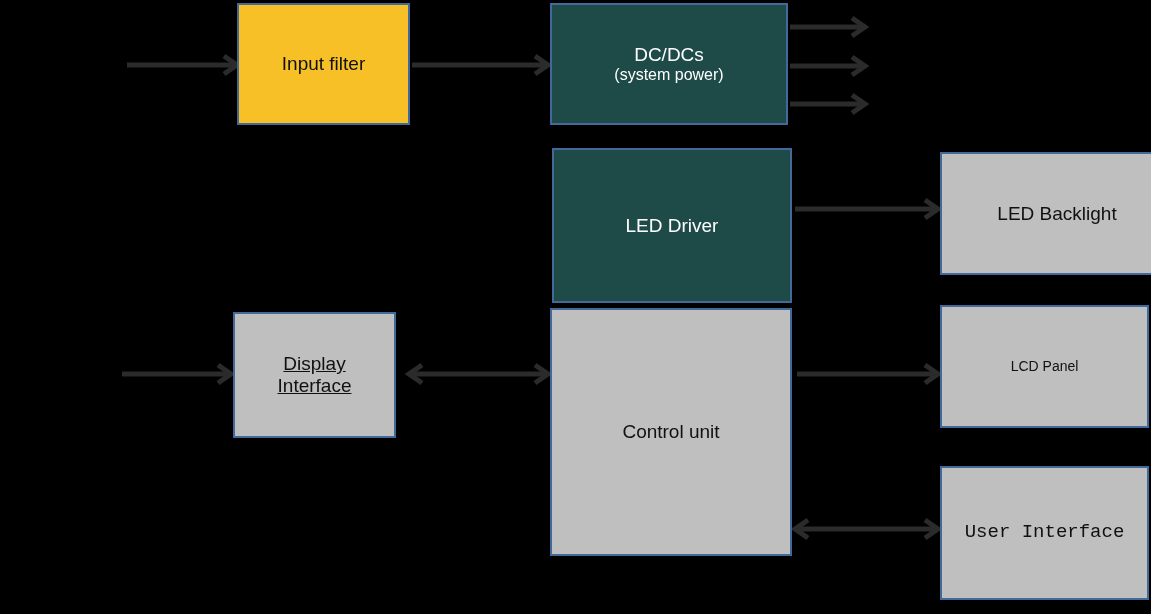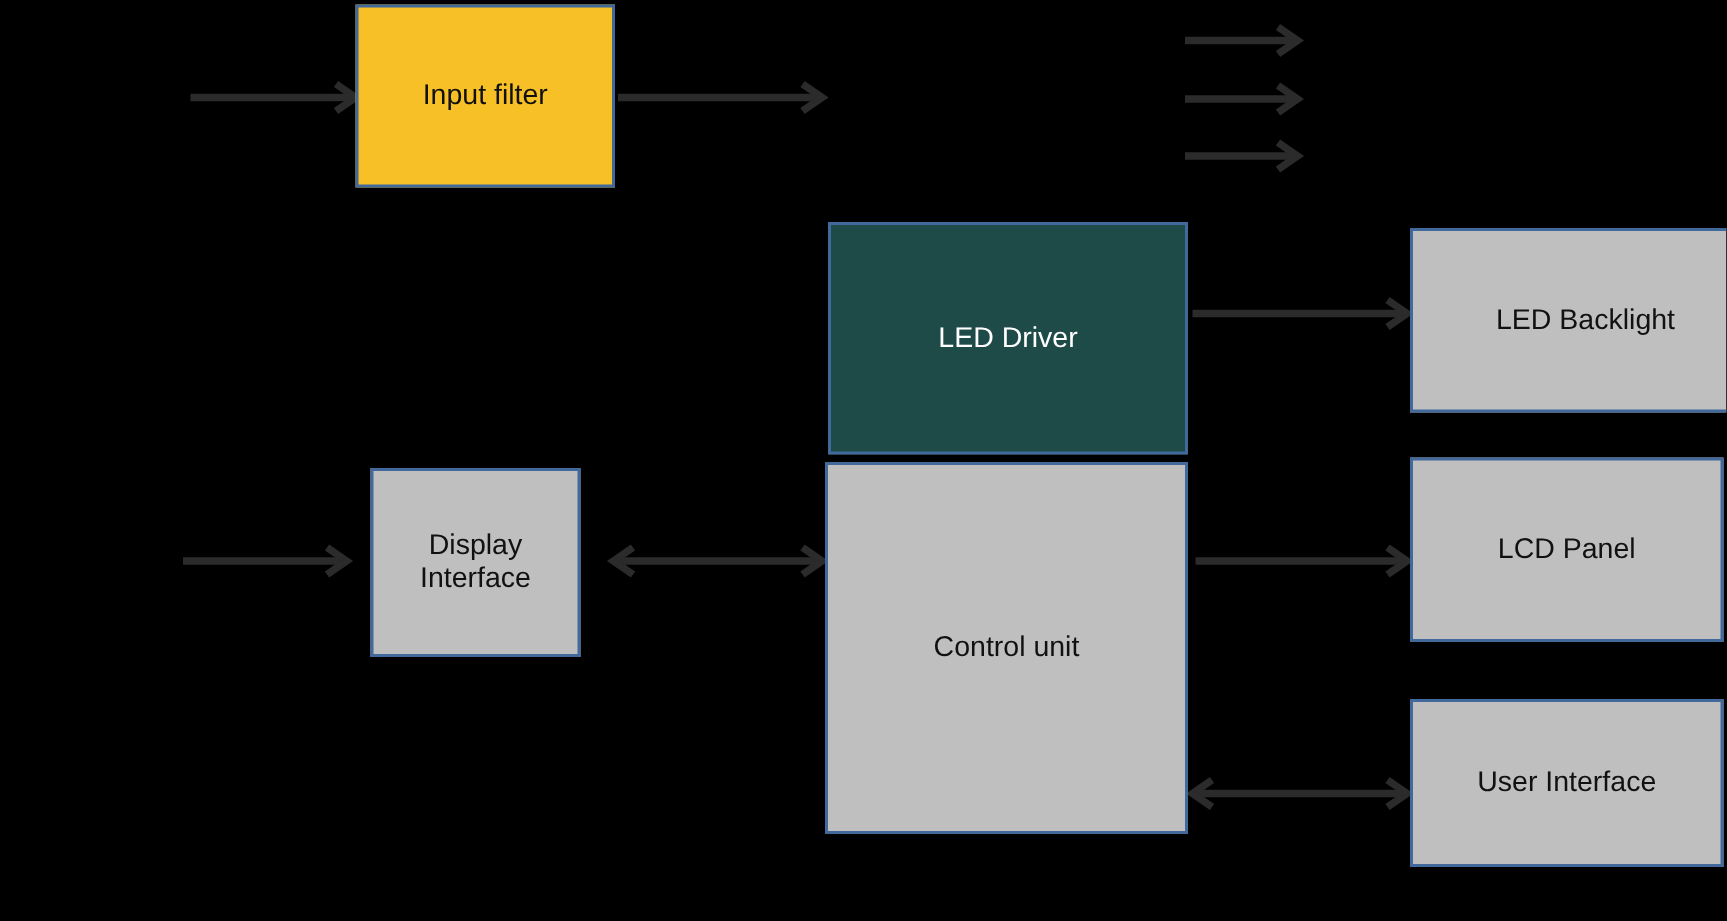--- a/index.html
+++ b/index.html
@@ -112,32 +112,36 @@
     <div class="connector" style="left: 781px; top: 515px; width: 171px; height: 28px;">
       <svg width="171" height="28" viewBox="0 0 171 28">
         <line x1="14" y1="14" x2="157" y2="14" stroke="#2b2b2b" stroke-width="5"></line>
         <polyline points="144,5 157,14 144,23" fill="none" stroke="#2b2b2b" stroke-width="5" stroke-linecap="butt" stroke-linejoin="miter"></polyline>
         <polyline points="27,5 14,14 27,23" fill="none" stroke="#2b2b2b" stroke-width="5" stroke-linecap="butt" stroke-linejoin="miter"></polyline>
       </svg>
     </div>
     <div class="block fill-yellow text-dark" style="left: 237px; top: 3px; width: 173px; height: 122px; border-color: rgb(65, 105, 156); justify-content: center;">
       <span class="block-label" style="font-size: 19px;">Input filter</span>
     </div>
+    <div class="block fill-teal text-light" style="left: 550px; top: 3px; width: 238px; height: 122px; border-color: rgb(65, 105, 156);">
+      <span class="block-label" style="font-size: 19px;">DC/DCs</span>
+      <span class="block-sublabel" style="font-size: 16px;">(system power)</span>
+    </div>
     <div class="block fill-teal text-light" style="left: 552px; top: 148px; width: 240px; height: 155px; border-color: rgb(65, 105, 156);">
       <span class="block-label" style="font-size: 19px;">LED Driver</span>
     </div>
     <div class="block fill-grey text-dark" style="left: 940px; top: 152px; width: 234px; height: 123px; border-color: rgb(65, 105, 156);">
       <span class="block-label" style="font-size: 19px;">LED Backlight</span>
     </div>
-    <div class="block fill-grey text-dark" style="left: 247px; top: 312px; width: 140px; height: 126px; border-color: rgb(65, 105, 156);">
+    <div class="block fill-grey text-dark" style="left: 233px; top: 312px; width: 163px; height: 126px; border-color: rgb(65, 105, 156); text-decoration: underline;">
       <span class="block-label" style="font-size: 19px;">Display
 Interface</span>
     </div>
     <div class="block fill-grey text-dark" style="left: 550px; top: 308px; width: 242px; height: 248px; border-color: rgb(65, 105, 156);">
       <span class="block-label" style="font-size: 19px;">Control unit</span>
     </div>
     <div class="block fill-grey text-dark" style="left: 940px; top: 305px; width: 209px; height: 123px; border-color: rgb(65, 105, 156);">
-      <span class="block-label" style="font-size: 19px;">LCD Panel</span>
+      <span class="block-label" style="font-size: 14px;">LCD Panel</span>
     </div>
-    <div class="block fill-grey text-dark" style="left: 940px; top: 466px; width: 209px; height: 112px; border-color: rgb(65, 105, 156);">
+    <div class="block fill-grey text-dark" style="left: 940px; top: 466px; width: 209px; height: 134px; border-color: rgb(65, 105, 156); font-family: Liberation Mono, monospace;">
       <span class="block-label" style="font-size: 19px;">User Interface</span>
     </div>
   </div>
 
 </body></html>

